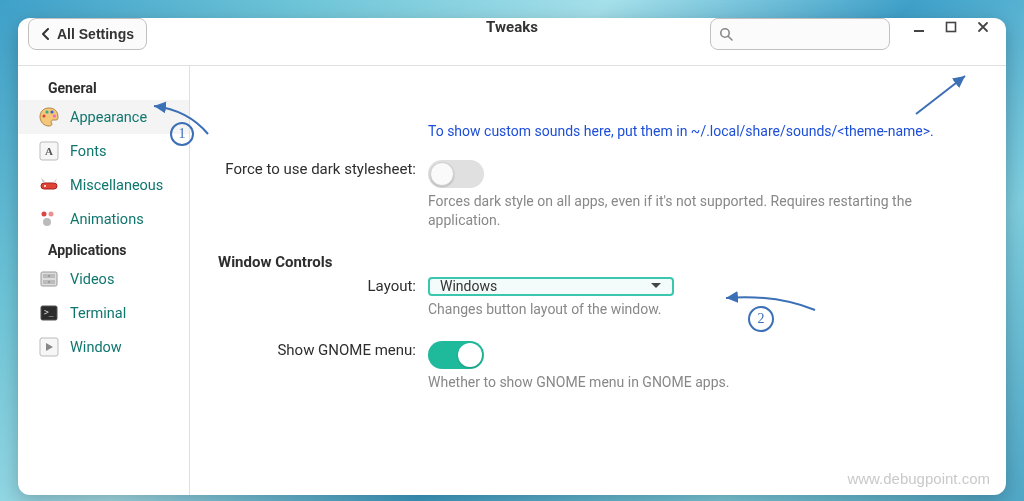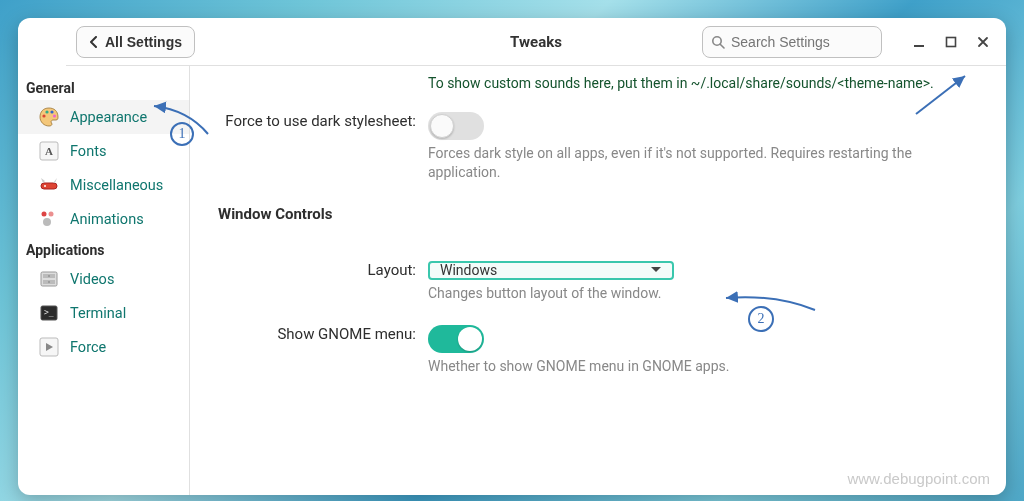--- a/index.html
+++ b/index.html
@@ -1,39 +1,39 @@
 <!DOCTYPE html>
 <html><head>
 <meta charset="utf-8">
 <style>
   * { box-sizing: border-box; margin: 0; padding: 0; }
   html, body { width: 1024px; height: 501px; overflow: hidden; font-family: -apple-system, "Segoe UI", Roboto, sans-serif; font-size: 14px; color: #333; }
   .wallpaper { position: absolute; inset: 0; background: linear-gradient(135deg, #3fa0c9 0%, #6ec5d8 20%, #a5e0ea 40%, #3fa0c9 60%, #7fcfe0 80%, #4fa8c8 100%); }
   .window { position: absolute; left: 18px; top: 18px; right: 18px; bottom: 6px; background: #ffffff; border-radius: 12px; box-shadow: 0 6px 20px rgba(0,0,0,0.25); overflow: hidden; display: flex; flex-direction: column; }
-  .titlebar { height: 48px; display: flex; align-items: center; padding: 0 10px; border-bottom: 1px solid #e0e0e0; gap: 16px; position: relative; margin-left: 48px; }
+  .titlebar { height: 48px; display: flex; align-items: flex-start; padding: 0 10px; border-bottom: 1px solid #e0e0e0; gap: 8px; position: relative; }
   .back-btn { height: 32px; padding: 0 12px; border: 1px solid #c0c0c0; border-radius: 8px; background: #fbfbfb; display: flex; align-items: center; gap: 6px; cursor: pointer; font-size: 14px; font-weight: 600; color: #333; }
   .title { position: absolute; left: 50%; transform: translateX(-50%); font-weight: 700; font-size: 15px; }
   .search-box { margin-left: auto; width: 180px; height: 32px; border: 1px solid #c0c0c0; border-radius: 8px; display: flex; align-items: center; padding: 0 8px; gap: 6px; color: #888; background: #fbfbfb; }
   .search-box input { border: none; outline: none; width: 100%; font-size: 14px; background: transparent; color: #333; }
   .winctrls { display: flex; gap: 14px; margin-left: 12px; margin-right: 4px; }
   .winctrls span { width: 18px; height: 18px; display: flex; align-items: center; justify-content: center; cursor: pointer; color: #444; }
   .body { flex: 1; display: flex; min-height: 0; }
   .sidebar { width: 172px; border-right: 1px solid #e0e0e0; padding: 8px 0 8px 0; overflow: hidden; }
-  .sidecat { font-weight: 700; font-size: 14px; padding: 6px 8px 4px; color: #2e2e2e; }
+  .sidecat { font-weight: 700; font-size: 14px; padding: 6px 30px 4px; color: #2e2e2e; }
   .siderow { display: flex; align-items: center; gap: 10px; padding: 6px 10px 6px 20px; cursor: pointer; }
   .siderow.active { background: #f4f4f4; }
   .sidelabel { font-size: 14.5px; color: #0f766e; }
   .sideicon { width: 22px; height: 22px; display: flex; align-items: center; justify-content: center; }
   .content { flex: 1; padding: 8px 20px 20px 20px; overflow: auto; position: relative; }
-  .hint { color: #14532d; font-size: 14px; line-height: 1.4; margin-left: 218px; margin-bottom: 18px; }
+  .hint { color: #1d4ed8; font-size: 14px; line-height: 1.4; margin-left: 218px; margin-bottom: 18px; margin-top: 48px; }
   .row { display: flex; align-items: flex-start; margin-bottom: 4px; }
   .row .lbl { width: 212px; text-align: right; padding-right: 6px; font-size: 15px; color: #2e2e2e; }
   .row .ctl { margin-left: 6px; }
   .desc { color: #888; font-size: 14px; margin-left: 218px; margin-bottom: 22px; line-height: 1.4; }
-  .section { font-weight: 700; font-size: 15px; margin: 4px 0 38px 8px; color: #2e2e2e; }
+  .section { font-weight: 700; font-size: 15px; margin: 4px 0 6px 8px; color: #2e2e2e; }
   .switch { width: 56px; height: 28px; border-radius: 14px; position: relative; cursor: pointer; }
   .switch.off { background: #e0e0e0; }
   .switch.off .knob { left: 2px; background: #fafafa; border: 1px solid #d0d0d0; }
   .switch.on { background: #1fb99b; }
   .switch.on .knob { left: 30px; background: #fff; }
   .switch .knob { position: absolute; top: 2px; width: 24px; height: 24px; border-radius: 50%; box-shadow: 0 1px 2px rgba(0,0,0,0.2); }
   .dropdown { width: 246px; height: 19px; border: 2px solid #3ac7ad; border-radius: 4px; display: flex; align-items: center; padding: 0 10px; justify-content: space-between; cursor: pointer; background: #f3fcfa; }
   .watermark { position: absolute; right: 16px; bottom: 8px; color: #c9c9c9; font-family: Liberation Sans, sans-serif; font-size: 15px; }
   
   svg { display: block; }
@@ -58,21 +58,20 @@
       <span>All Settings</span>
     </button>
     <div class="title">Tweaks</div>
     <div class="search-box">
       <span>
         <svg width="14" height="14" viewBox="0 0 14 14">
             <circle cx="6" cy="6" r="4.2" stroke="#888" stroke-width="1.6" fill="none"></circle>
             <line x1="9.2" y1="9.2" x2="13" y2="13" stroke="#888" stroke-width="1.6" stroke-linecap="round"></line>
           </svg>
       </span>
-      <input type="text" placeholder="Search Settings" style="">
     </div>
     <div class="winctrls">
       <span>
         <svg width="12" height="12" viewBox="0 0 12 12">
             <rect x="1" y="9" width="10" height="2" fill="#444"></rect>
           </svg>
       </span>
       <span>
         <svg width="12" height="12" viewBox="0 0 12 12">
             <rect x="1.5" y="1.5" width="9" height="9" stroke="#444" stroke-width="1.6" fill="none"></rect>
@@ -162,21 +161,21 @@
         <span class="sidelabel">Terminal</span>
       </div>
 
       <div class="siderow">
         <span class="sideicon">
           <svg width="20" height="20" viewBox="0 0 20 20">
               <rect x="1" y="1" width="18" height="18" rx="2" fill="#f6f6f6" stroke="#bbb"></rect>
               <path d="M7 6 L14 10 L7 14 Z" fill="#888"></path>
             </svg>
         </span>
-        <span class="sidelabel">Force</span>
+        <span class="sidelabel">Window</span>
       </div>
     </div>
 
     <div class="content">
       <div class="hint">To show custom sounds here, put them in ~/.local/share/sounds/&lt;theme-name&gt;.</div>
 
       <div class="row">
         <div class="lbl">Force to use dark stylesheet:</div>
         <div class="ctl">
           <div class="switch off">

